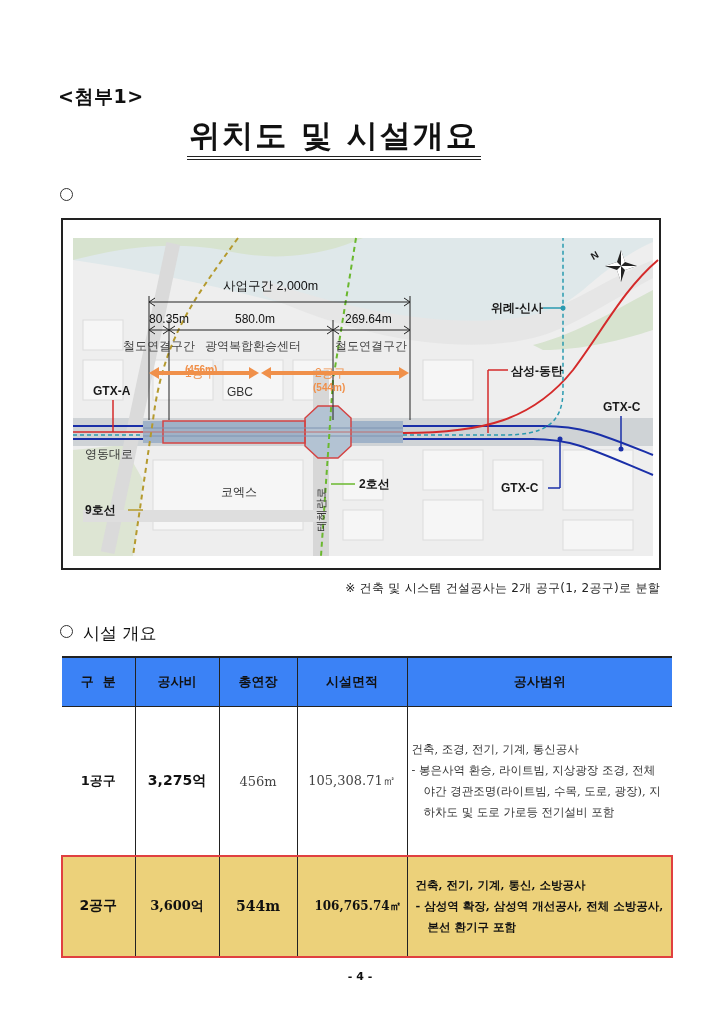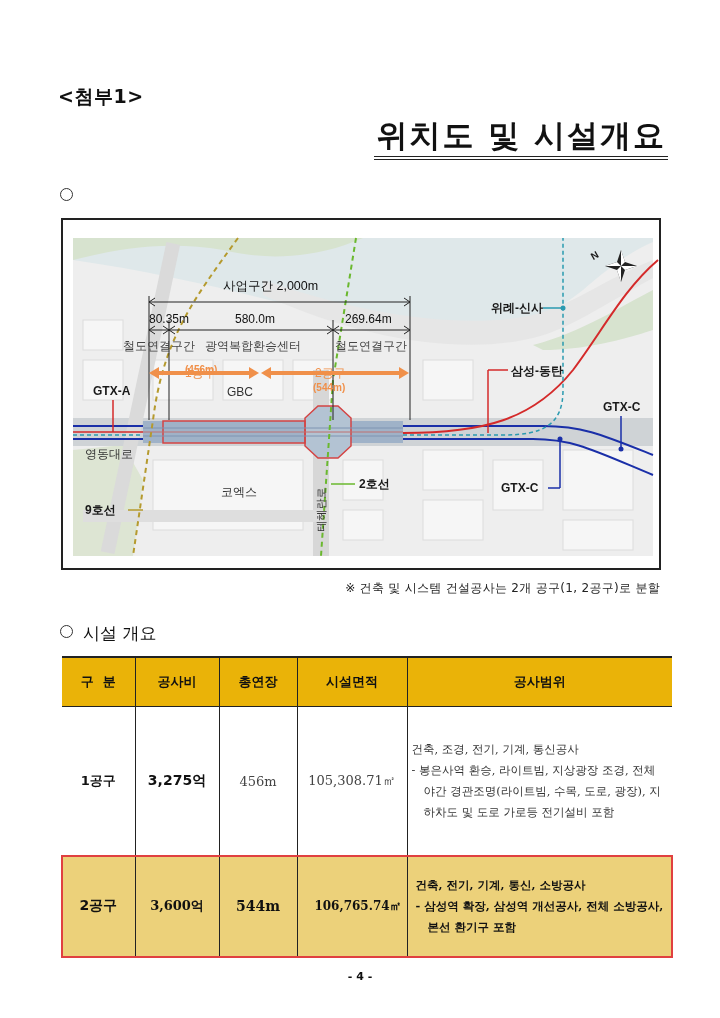--- a/index.html
+++ b/index.html
@@ -1,19 +1,19 @@
 <!DOCTYPE html>
 <html><head>
 <meta charset="utf-8">
 <style>
   html, body { margin: 0; padding: 0; background: #ffffff; }
   body { width: 720px; height: 1018px; position: relative; overflow: hidden;
          font-family: "DejaVu Sans", "Liberation Sans", sans-serif; color: #111; }
   .attach { position: absolute; left: 58px; top: 84px; font-size: 19px; font-weight: bold; letter-spacing: 0.5px; }
-  .title { position: absolute; left: 0; width: 668px; top: 118px; text-align: right; }
+  .title { position: absolute; left: 0; width: 668px; top: 118px; text-align: center; }
   .title span { display: inline-block; font-size: 31px; font-weight: bold; letter-spacing: 2px;
                 padding: 0 2px 2px; border-bottom: 4px double #222; line-height: 1.15; }
   .sec { position: absolute; left: 60px; font-size: 17px; }
   .sec .circ { display: inline-block; width: 11px; height: 11px; border: 1.2px solid #333; border-radius: 50%;
                margin-right: 10px; vertical-align: 1px; }
   .sec1 { top: 186px; }
   .sec2 { top: 622px; }
 
   .mapbox { position: absolute; left: 61px; top: 218px; width: 600px; height: 352px;
             border: 2px solid #222; background: #fff; box-sizing: border-box; overflow: hidden; }
@@ -21,21 +21,21 @@
   .maplabel { position: absolute; font-family: "Liberation Sans", sans-serif; white-space: nowrap; }
   .ml-dark { color: #1a1a1a; font-weight: bold; font-size: 12px; }
   .ml-dim { color: #333; font-size: 12px; }
   .ml-orange { color: #f0904a; font-size: 12px; }
   .ml-orange-s { color: #f0904a; font-size: 10px; font-weight: bold; }
   .ml-gray { color: #444; font-size: 12px; }
 
   .note { position: absolute; right: 60px; top: 580px; font-size: 12px; color: #222; letter-spacing: 0.3px; }
 
   table.facility { position: absolute; left: 62px; top: 656px; width: 610px; border-collapse: collapse; font-size: 13px; }
-  table.facility th { background: #eab308; height: 46px; font-weight: bold; font-size: 13px;
+  table.facility th { background: #3b82f6; height: 46px; font-weight: bold; font-size: 13px;
                       border-left: 1px solid #222; border-right: 1px solid #222; border-top: 2px solid #222; border-bottom: 1px solid #222; }
   table.facility th:first-child { border-left: none; }
   table.facility th:last-child { border-right: none; }
   table.facility td { border: 1px solid #222; text-align: center; vertical-align: middle; }
   table.facility td:first-child { border-left: none; }
   table.facility td:last-child { border-right: none; }
   .r1 td { height: 136px; }
   .r1 .serif { font-family: "DejaVu Serif", "Liberation Serif", serif; color: #444; }
   .r1 .scope { text-align: left; padding: 6px 4px; font-size: 11.5px; line-height: 21px; color: #333;
                font-family: "DejaVu Serif", "Liberation Serif", serif; }

